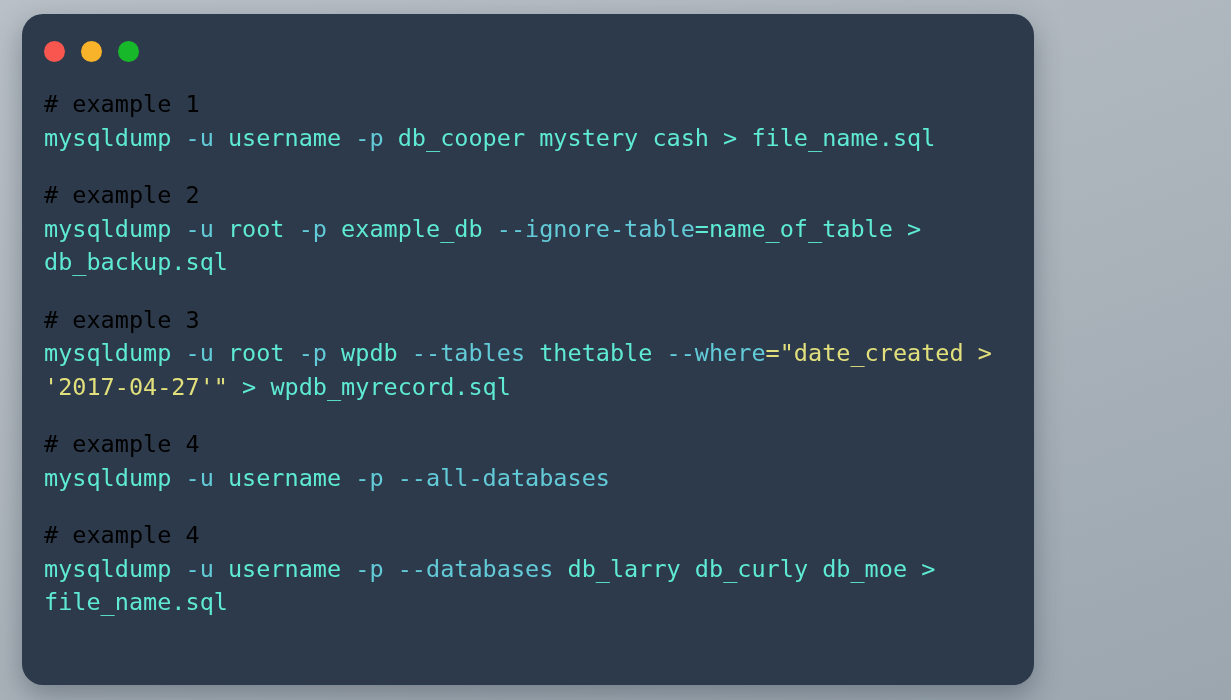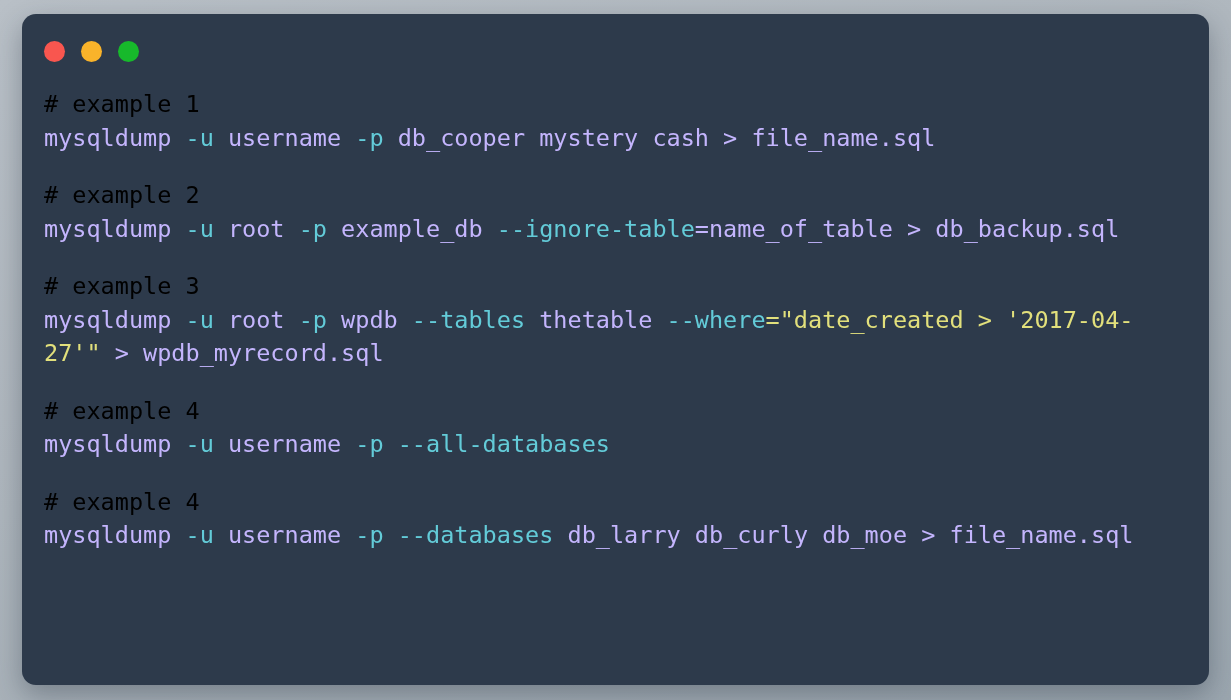--- a/index.html
+++ b/index.html
@@ -11,24 +11,24 @@
     height: 700px;
     background: linear-gradient(160deg, #b9c0c7 0%, #aeb6bd 45%, #9ba6af 100%);
     font-family: "DejaVu Sans Mono", "Liberation Mono", monospace;
     overflow: hidden;
   }
 
   .window {
     position: absolute;
     left: 22px;
     top: 14px;
-    width: 1187px;
+    width: 1012px;
     height: 671px;
     background: #2d3a4b;
-    border-radius: 14px;
+    border-radius: 21px;
     box-shadow: 0 10px 28px rgba(30,40,55,0.35);
     overflow: hidden;
   }
 
   .titlebar {
     height: 74px;
     display: flex;
     align-items: center;
     padding-left: 22px;
     box-sizing: border-box;
@@ -61,21 +61,21 @@
 
   .block {
     margin-bottom: 24px;
   }
   .block:last-child { margin-bottom: 0; }
 
   .line {
     white-space: pre-wrap;
     word-break: break-word;
   }
-  .tok-plain   { color: #c4b5fd; text-align: right; }
+  .tok-plain   { color: #5eead4; text-align: right; }
   .tok-flag    { color: #63cbd8; }
   .tok-string  { color: #e2e07c; }
 </style>
 </head>
 <body>
 
 <div class="window">
 
   <div class="titlebar">
     <div class="dots">

